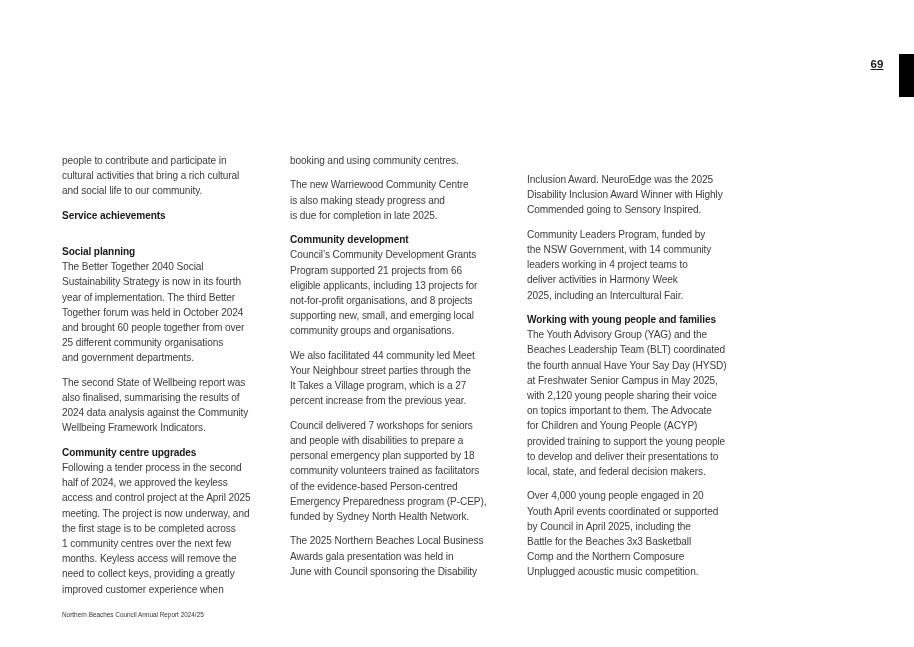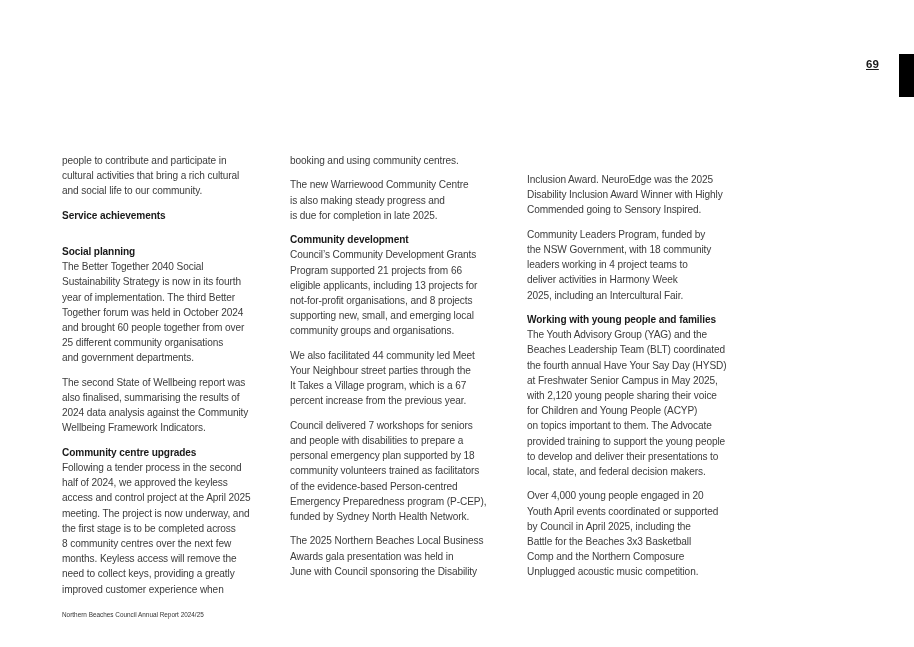--- a/index.html
+++ b/index.html
@@ -1,21 +1,21 @@
 <!DOCTYPE html>
 <html><head>
   <meta charset="utf-8">
   <style>
     html, body { margin: 0; padding: 0; }
     body {
       width: 914px; height: 647px; background: #ffffff; position: relative; overflow: hidden;
       font-family: "DejaVu Sans", sans-serif; color: #3c3c3c;
     }
     .page-number {
-      position: absolute; left: 866px; top: 58px; width: 22px; text-align: left;
+      position: absolute; left: 866px; top: 58px; width: 22px; text-align: center;
       font-size: 11.5px; font-weight: bold; color: #1a1a1a; font-family: "Liberation Sans", sans-serif; text-decoration: underline;
     }
     .tab-marker {
       position: absolute; left: 899px; top: 54px; width: 15px; height: 43px; background: #000000;
     }
     .col {
       position: absolute; top: 153px; width: 215px;
       font-size: 10.1px; line-height: 15.2px; letter-spacing: -0.1px;
       font-family: "Liberation Sans", sans-serif;
     }
@@ -60,21 +60,21 @@
       <span class="line">2024 data analysis against the Community</span>
       <span class="line">Wellbeing Framework Indicators.</span>
     </div>
     <div class="para">
       <span class="heading">Community centre upgrades</span>
       <span class="line">Following a tender process in the second</span>
       <span class="line">half of 2024, we approved the keyless</span>
       <span class="line">access and control project at the April 2025</span>
       <span class="line">meeting. The project is now underway, and</span>
       <span class="line">the first stage is to be completed across</span>
-      <span class="line">8 community centres over the next few</span>
+      <span class="line">1 community centres over the next few</span>
       <span class="line">months. Keyless access will remove the</span>
       <span class="line">need to collect keys, providing a greatly</span>
       <span class="line">improved customer experience when</span>
     </div>
   </div>
 <div class="col col2">
     <div class="para">
       <span class="line">booking and using community centres.</span>
     </div>
     <div class="para">
@@ -87,21 +87,21 @@
       <span class="line">Council’s Community Development Grants</span>
       <span class="line">Program supported 21 projects from 66</span>
       <span class="line">eligible applicants, including 13 projects for</span>
       <span class="line">not-for-profit organisations, and 8 projects</span>
       <span class="line">supporting new, small, and emerging local</span>
       <span class="line">community groups and organisations.</span>
     </div>
     <div class="para">
       <span class="line">We also facilitated 44 community led Meet</span>
       <span class="line">Your Neighbour street parties through the</span>
-      <span class="line">It Takes a Village program, which is a 67</span>
+      <span class="line">It Takes a Village program, which is a 27</span>
       <span class="line">percent increase from the previous year.</span>
     </div>
     <div class="para">
       <span class="line">Council delivered 7 workshops for seniors</span>
       <span class="line">and people with disabilities to prepare a</span>
       <span class="line">personal emergency plan supported by 18</span>
       <span class="line">community volunteers trained as facilitators</span>
       <span class="line">of the evidence-based Person-centred</span>
       <span class="line">Emergency Preparedness program (P-CEP),</span>
       <span class="line">funded by Sydney North Health Network.</span>
@@ -113,34 +113,34 @@
     </div>
   </div>
 <div class="col col3">
     <div class="para">
       <span class="line">Inclusion Award. NeuroEdge was the 2025</span>
       <span class="line">Disability Inclusion Award Winner with Highly</span>
       <span class="line">Commended going to Sensory Inspired.</span>
     </div>
     <div class="para">
       <span class="line">Community Leaders Program, funded by</span>
-      <span class="line">the NSW Government, with 18 community</span>
+      <span class="line">the NSW Government, with 14 community</span>
       <span class="line">leaders working in 4 project teams to</span>
       <span class="line">deliver activities in Harmony Week</span>
       <span class="line">2025, including an Intercultural Fair.</span>
     </div>
     <div class="para">
       <span class="heading">Working with young people and families</span>
       <span class="line">The Youth Advisory Group (YAG) and the</span>
       <span class="line">Beaches Leadership Team (BLT) coordinated</span>
       <span class="line">the fourth annual Have Your Say Day (HYSD)</span>
       <span class="line">at Freshwater Senior Campus in May 2025,</span>
       <span class="line">with 2,120 young people sharing their voice</span>
+      <span class="line">on topics important to them. The Advocate</span>
       <span class="line">for Children and Young People (ACYP)</span>
-      <span class="line">on topics important to them. The Advocate</span>
       <span class="line">provided training to support the young people</span>
       <span class="line">to develop and deliver their presentations to</span>
       <span class="line">local, state, and federal decision makers.</span>
     </div>
     <div class="para">
       <span class="line">Over 4,000 young people engaged in 20</span>
       <span class="line">Youth April events coordinated or supported</span>
       <span class="line">by Council in April 2025, including the</span>
       <span class="line">Battle for the Beaches 3x3 Basketball</span>
       <span class="line">Comp and the Northern Composure</span>

